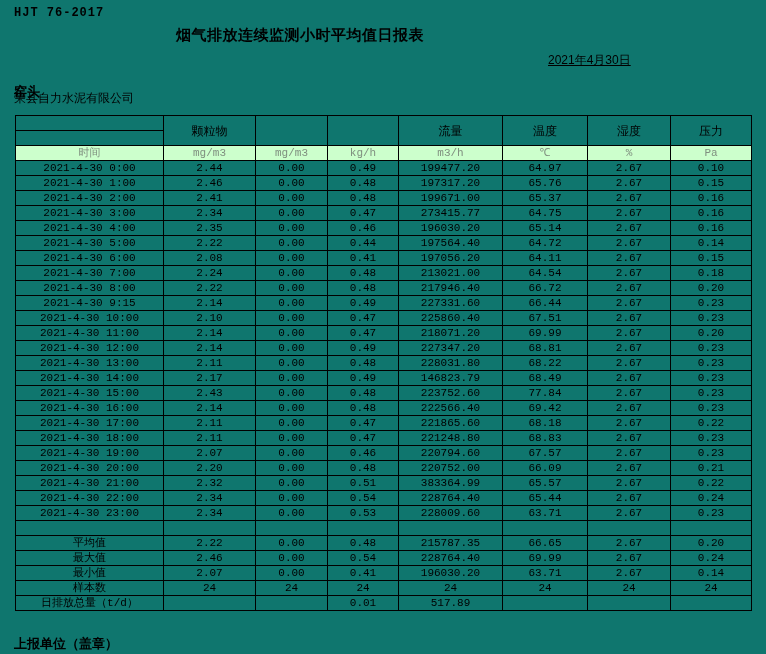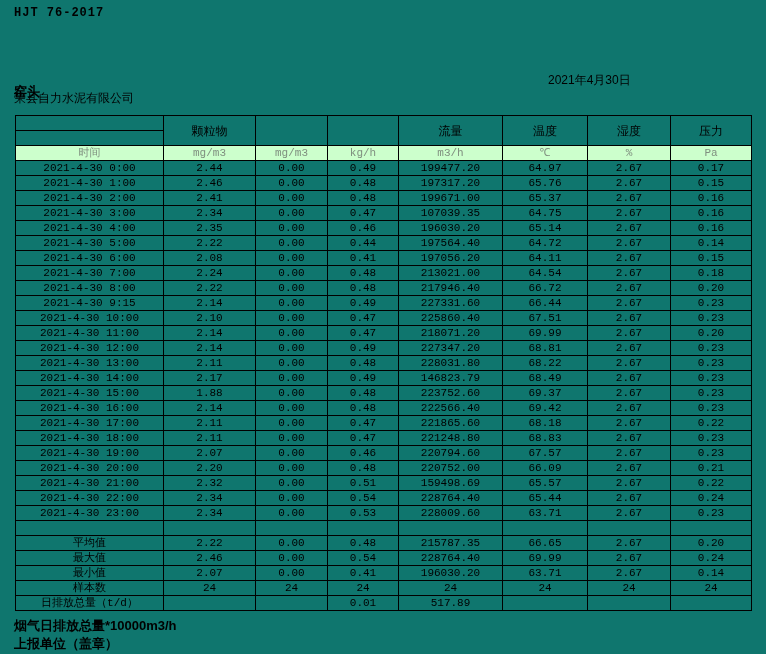--- a/index.html
+++ b/index.html
@@ -1,38 +1,39 @@
 <!DOCTYPE html>
 <html style="--unit-bg: #ccffcc; --unit-fg: #7f8f7f; --grid: #000000;"><head>
 <meta charset="utf-8">
 <style>
   html,body{margin:0;padding:0;background:#ffffff;}
   body{width:766px;height:654px;font-family:"Liberation Sans","DejaVu Sans",sans-serif;color:#000;}
   .page{position:relative;width:766px;height:654px;background:#0f766e;overflow:hidden;}
   .doc-code{position:absolute;left:14px;top:6px;font-family:"Liberation Mono","DejaVu Sans Mono",monospace;font-weight:bold;font-size:12px;letter-spacing:1px;}
   .title{position:absolute;left:176px;top:26px;font-weight:bold;font-size:15px;letter-spacing:0.5px;}
   .company{position:absolute;left:14px;top:62px;font-weight:normal;font-size:12px;margin-top:28px;}
-  .date{position:absolute;left:548px;top:72px;font-size:12px;}
+  .date{position:absolute;left:548px;top:52px;font-size:12px;text-decoration:underline;}
   .location{position:absolute;left:14px;top:83px;font-weight:bold;font-size:13px;}
   table.report{position:absolute;left:15px;top:115px;width:736px;border-collapse:collapse;table-layout:fixed;
     font-family:"Liberation Mono","DejaVu Sans Mono",monospace;font-size:11px;}
   table.report td{border:1px solid var(--grid,#000);height:14px;line-height:14px;padding:0;
     text-align:center;vertical-align:middle;white-space:nowrap;overflow:hidden;}
   .group-row td{font-family:Liberation Sans, sans-serif;font-size:12px;}
   .unit-row td{background:var(--unit-bg,#ccffcc);color:var(--unit-fg,#7f8f7f);}
   .footer-note{position:absolute;left:14px;top:617px;font-weight:bold;font-size:13px;}
   .footer-line{position:absolute;left:14px;top:635px;font-weight:bold;font-size:13px;text-align:center;}
   .footer-unit{position:absolute;left:200px;top:635px;font-weight:bold;font-size:13px;margin-top:34px;}
 </style>
 </head>
 <body>
 
 <div class="page">
 
   <div class="doc-code">HJT  76-2017</div>
+  <div class="title">烟气排放连续监测小时平均值日报表</div>
   <div class="company">荣县自力水泥有限公司</div>
   <div class="date">2021年4月30日</div>
   <div class="location">窑头</div>
 
   <table class="report">
     <colgroup>
       <col style="width:148px">
         <col style="width:92px">
         <col style="width:72px">
         <col style="width:71px">
@@ -68,21 +69,21 @@
     </thead>
     <tbody>
         <tr>
           <td>2021-4-30 0:00</td>
           <td>2.44</td>
           <td>0.00</td>
           <td>0.49</td>
           <td>199477.20</td>
           <td>64.97</td>
           <td>2.67</td>
-          <td>0.17</td>
+          <td>0.10</td>
         </tr>
         <tr>
           <td>2021-4-30 1:00</td>
           <td>2.46</td>
           <td>0.00</td>
           <td>0.48</td>
           <td>197317.20</td>
           <td>65.76</td>
           <td>2.67</td>
           <td>0.15</td>
@@ -95,21 +96,21 @@
           <td>199671.00</td>
           <td>65.37</td>
           <td>2.67</td>
           <td>0.16</td>
         </tr>
         <tr>
           <td>2021-4-30 3:00</td>
           <td>2.34</td>
           <td>0.00</td>
           <td>0.47</td>
-          <td>107039.35</td>
+          <td>273415.77</td>
           <td>64.75</td>
           <td>2.67</td>
           <td>0.16</td>
         </tr>
         <tr>
           <td>2021-4-30 4:00</td>
           <td>2.35</td>
           <td>0.00</td>
           <td>0.46</td>
           <td>196030.20</td>
@@ -212,25 +213,25 @@
           <td>2.17</td>
           <td>0.00</td>
           <td>0.49</td>
           <td>146823.79</td>
           <td>68.49</td>
           <td>2.67</td>
           <td>0.23</td>
         </tr>
         <tr>
           <td>2021-4-30 15:00</td>
-          <td>1.88</td>
+          <td>2.43</td>
           <td>0.00</td>
           <td>0.48</td>
           <td>223752.60</td>
-          <td>69.37</td>
+          <td>77.84</td>
           <td>2.67</td>
           <td>0.23</td>
         </tr>
         <tr>
           <td>2021-4-30 16:00</td>
           <td>2.14</td>
           <td>0.00</td>
           <td>0.48</td>
           <td>222566.40</td>
           <td>69.42</td>
@@ -275,21 +276,21 @@
           <td>220752.00</td>
           <td>66.09</td>
           <td>2.67</td>
           <td>0.21</td>
         </tr>
         <tr>
           <td>2021-4-30 21:00</td>
           <td>2.32</td>
           <td>0.00</td>
           <td>0.51</td>
-          <td>159498.69</td>
+          <td>383364.99</td>
           <td>65.57</td>
           <td>2.67</td>
           <td>0.22</td>
         </tr>
         <tr>
           <td>2021-4-30 22:00</td>
           <td>2.34</td>
           <td>0.00</td>
           <td>0.54</td>
           <td>228764.40</td>
@@ -363,17 +364,16 @@
           <td></td>
           <td>0.01</td>
           <td>517.89</td>
           <td></td>
           <td></td>
           <td></td>
         </tr>
       </tbody>
   </table>
 
-  <div class="footer-note">烟气日排放总量*10000m3/h</div>
   <div class="footer-line">上报单位（盖章）</div>
   <div class="footer-unit">单位</div>
 
 </div>
 
 </body></html>

